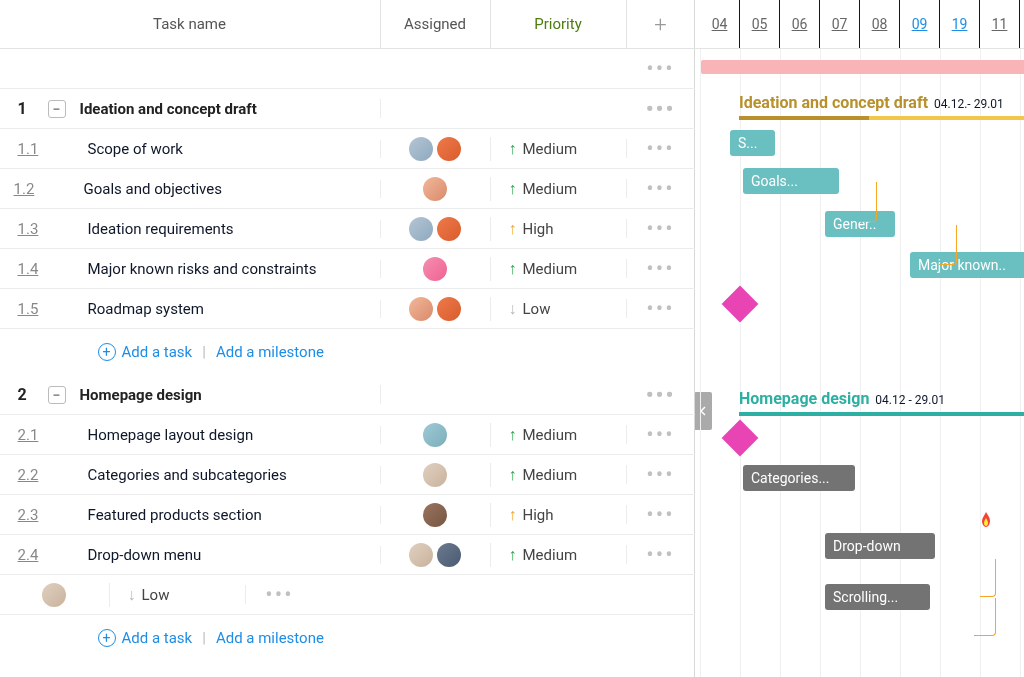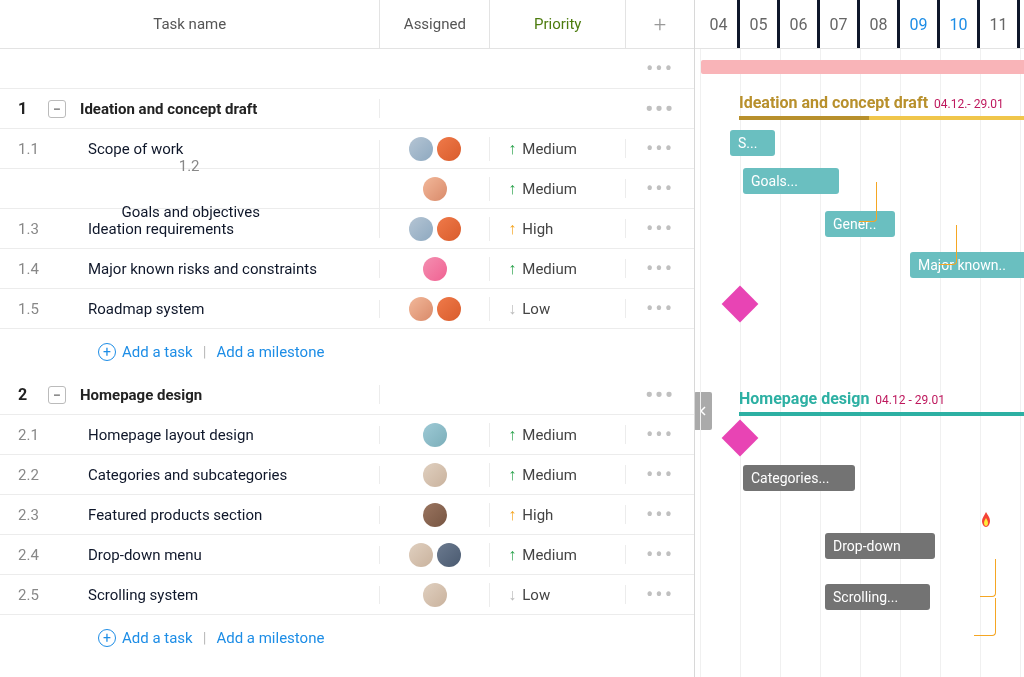--- a/index.html
+++ b/index.html
@@ -1,39 +1,39 @@
 <!DOCTYPE html>
 <html><head>
 <meta charset="utf-8">
 <style>
   * { box-sizing: border-box; margin: 0; padding: 0; }
   body { font-family: -apple-system, BlinkMacSystemFont, "Segoe UI", Roboto, sans-serif; font-size: 15px; color: #333; background: #fff; width: 1024px; height: 677px; overflow: hidden; position: relative; }
 
   .main { display: flex; height: 100%; }
-  .left-pane { width: 695px; border-right: 1px solid #d8d8d8; display: flex; flex-direction: column; }
+  .left-pane { width: 695px; border-right: 1px solid #d8d8d8; display: flex; flex-direction: column; align-items: center; }
   .right-pane { flex: 1; position: relative; overflow: hidden; }
 
   
   .table-header { display: flex; height: 49px; border-bottom: 1px solid #e3e3e3; }
   .th-taskname { width: 381px; display:flex; align-items:center; justify-content:center; color:#555; border-right:1px solid #e3e3e3;}
   .th-assigned { width: 110px; display:flex; align-items:center; justify-content:center; color:#555; border-right:1px solid #e3e3e3;}
   .th-priority { width: 136px; display:flex; align-items:center; justify-content:center; color:#4d7c0f; border-right:1px solid #e3e3e3;}
   .th-add { width: 68px; display:flex; align-items:center; justify-content:center; color:#999; font-size:22px; font-weight:300;}
 
   
   .row { display:flex; height:40px; border-bottom:1px solid #ececec; align-items:center;}
   .row.spacer { height:40px; }
   .cell-name { width:381px; display:flex; align-items:center; border-right:1px solid #ececec; padding-left:18px; gap:14px;}
   .cell-assigned { width:110px; display:flex; align-items:center; justify-content:center; gap:4px; border-right:1px solid #ececec;}
   .cell-priority { width:136px; display:flex; align-items:center; padding-left:18px; gap:6px; border-right:1px solid #ececec;}
   .cell-more { width:68px; display:flex; align-items:center; justify-content:center; color:#c0c0c0; font-size:22px; letter-spacing:2px;}
 
   .group-row { font-weight:700; color:#222; }
   .group-row .num { font-weight:700; color:#222; font-size:16px; min-width:16px;}
-  .sub-row .num { color:#888; font-size:15px; min-width:24px;}
+  .sub-row .num { color:#888; font-size:15px; min-width:24px;text-decoration:underline;}
   .sub-row .tname { color:#0f172a; }
   .tname { flex:1; white-space:nowrap; overflow:hidden; text-overflow:ellipsis;}
 
   .collapse-box { width:18px; height:18px; border:1px solid #bbb; border-radius:3px; display:flex; align-items:center; justify-content:center; color:#888; font-size:14px; line-height:1;}
 
   .avatar { width:24px; height:24px; border-radius:50%; display:inline-block; }
   .av1 { background: linear-gradient(135deg,#b5c5d4,#8ea9c0); }
   .av2 { background: linear-gradient(135deg,#ef7a4a,#d95c2c); }
   .av3 { background: linear-gradient(135deg,#f2b89a,#d98a6a); }
   .av4 { background: linear-gradient(135deg,#f48fb1,#f06292); }
@@ -50,31 +50,31 @@
 
   .add-row { display:flex; align-items:center; height:46px; padding-left:98px; gap:10px;}
   .add-task { color:#1d8de6; display:flex; align-items:center; gap:6px;}
   .add-icon { width:18px; height:18px; border:1.5px solid #1d8de6; border-radius:50%; display:flex; align-items:center; justify-content:center; color:#1d8de6; font-size:14px; line-height:1;}
   .add-sep { color:#bbb; }
   .add-ms { color:#1d8de6; }
 
   
   .timeline-header { display:flex; height:49px; border-bottom:1px solid #e3e3e3; }
   .time-spacer { width:5px; }
-  .day-cell { width:40px; display:flex; align-items:center; justify-content:center; color:#666; border-right:3px solid #0f172a; font-size:16px;}
+  .day-cell { width:40px; display:flex; align-items:center; justify-content:center; color:#666; border-right:1px solid #0f172a; font-size:14px;text-decoration:underline;}
   .day-cell.today { color:#1d8de6; }
 
   .timeline-body { position:relative; height:628px; }
   .gridline { position:absolute; top:0; bottom:0; width:1px; background:#f0f0f0; }
 
   .pink-strip { position:absolute; top:0; height:14px; background:#f9b4b8; border-top-left-radius:2px; border-bottom-left-radius:2px;}
 
   .gantt-group { position:absolute; }
   .group-title { font-weight:700; font-size:16px; }
-  .group-dates { color:#be185d; font-size:12px; margin-left:6px;}
+  .group-dates { color:#0f172a; font-size:12px; margin-left:6px;}
   .group-line-y { height:4px; margin-top:4px; }
   .yellow-line { background:linear-gradient(to right,#b8902c 0,#b8902c 130px,#f0c64b 130px,#f0c64b 400px);}
   .teal-line { background:#2db0a3; }
 
   .bar { position:absolute; height:26px; background:#6abfc0; color:#fff; border-radius:3px; display:flex; align-items:center; padding:0 8px; font-size:14px; white-space:nowrap; overflow:hidden;}
   .bar.teal2 { background:#737373; }
   .milestone { position:absolute; width:26px; height:26px; background:#e844b4; transform:rotate(45deg);}
   .fire-icon { width:18px; height:18px; position:absolute; }
 
   .collapse-handle { position:absolute; left:-1px; top:343px; width:18px; height:38px; background:#aaa; border-radius:2px; display:flex; align-items:center; justify-content:center; color:#fff; font-size:12px;}
@@ -119,21 +119,21 @@
             <span class="avatar av1"></span>
             <span class="avatar av2"></span>
           </div>
       <div class="cell-priority">
         <span class="prio-arrow prio-up-green">↑</span>
         <span class="prio-label">Medium</span>
       </div>
       <div class="cell-more">•••</div>
         </div>
         <div class="row sub-row">
-      <div class="cell-name" style="padding-left:2px;flex-direction:column;">
+      <div class="cell-name" style="padding-left:14px;">
         <span class="num">1.2</span>
         <span style="width:18px;"></span>
         <span class="tname">Goals and objectives</span>
       </div>
       <div class="cell-assigned">
             <span class="avatar av3"></span>
           </div>
       <div class="cell-priority">
         <span class="prio-arrow prio-up-green">↑</span>
         <span class="prio-label">Medium</span>
@@ -260,25 +260,20 @@
             <span class="avatar av6"></span>
             <span class="avatar av8"></span>
           </div>
       <div class="cell-priority">
         <span class="prio-arrow prio-up-green">↑</span>
         <span class="prio-label">Medium</span>
       </div>
       <div class="cell-more">•••</div>
         </div>
         <div class="row sub-row">
-      <div class="cell-name" style="padding-left:18px;">
-        <span class="num">2.5</span>
-        <span style="width:18px;"></span>
-        <span class="tname">Scrolling system</span>
-      </div>
       <div class="cell-assigned">
             <span class="avatar av6"></span>
           </div>
       <div class="cell-priority">
         <span class="prio-arrow prio-down-grey">↓</span>
         <span class="prio-label">Low</span>
       </div>
       <div class="cell-more">•••</div>
         </div>
         <div class="add-row">
@@ -295,21 +290,21 @@
   <div class="right-pane">
     <div class="timeline-header">
       <div class="time-spacer"></div>
       <div id="days-container" style="display:flex;">
           <div class="day-cell">04</div>
           <div class="day-cell">05</div>
           <div class="day-cell">06</div>
           <div class="day-cell">07</div>
           <div class="day-cell">08</div>
           <div class="day-cell today">09</div>
-          <div class="day-cell today">10</div>
+          <div class="day-cell today">19</div>
           <div class="day-cell">11</div>
         </div>
     </div>
     <div class="timeline-body" id="timeline-body">
       <div class="collapse-handle">
         <svg width="8" height="10" viewBox="0 0 8 10">
             <path d="M6 1 L2 5 L6 9" stroke="#fff" stroke-width="1.5" fill="none"></path>
           </svg>
       </div>
     <div class="gridline" style="left: 5px;"></div>

